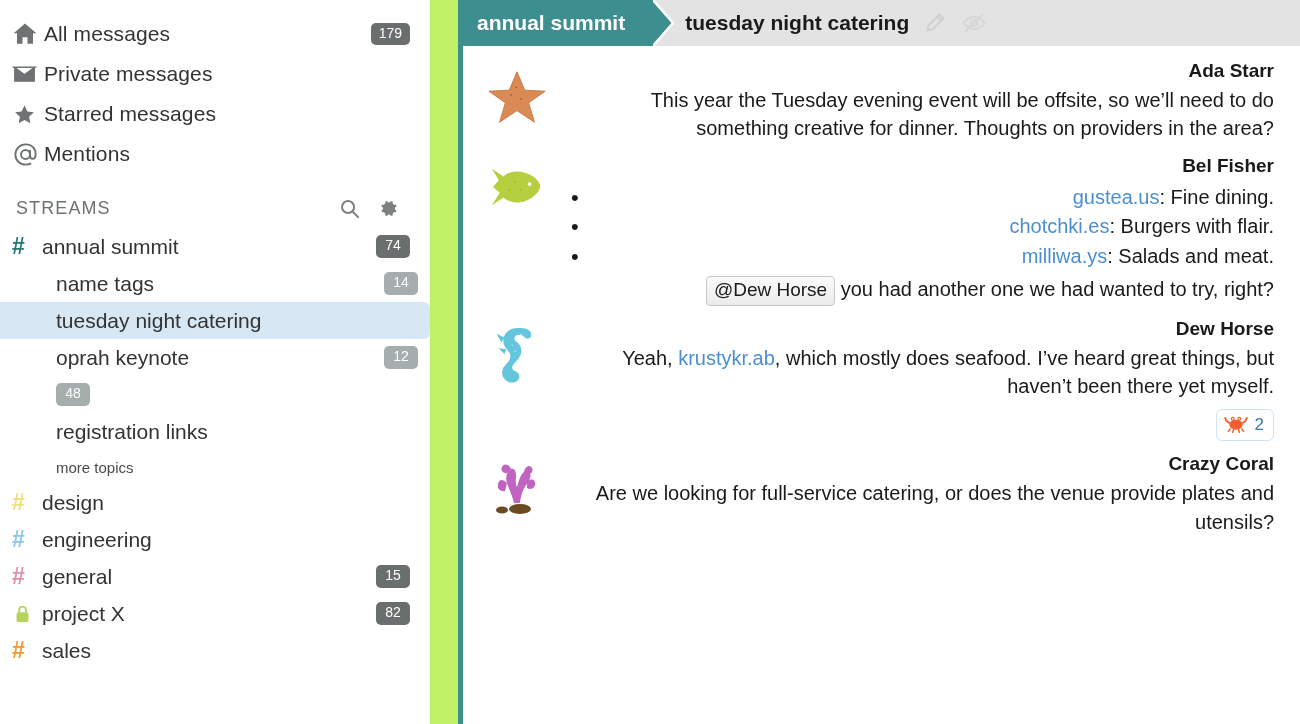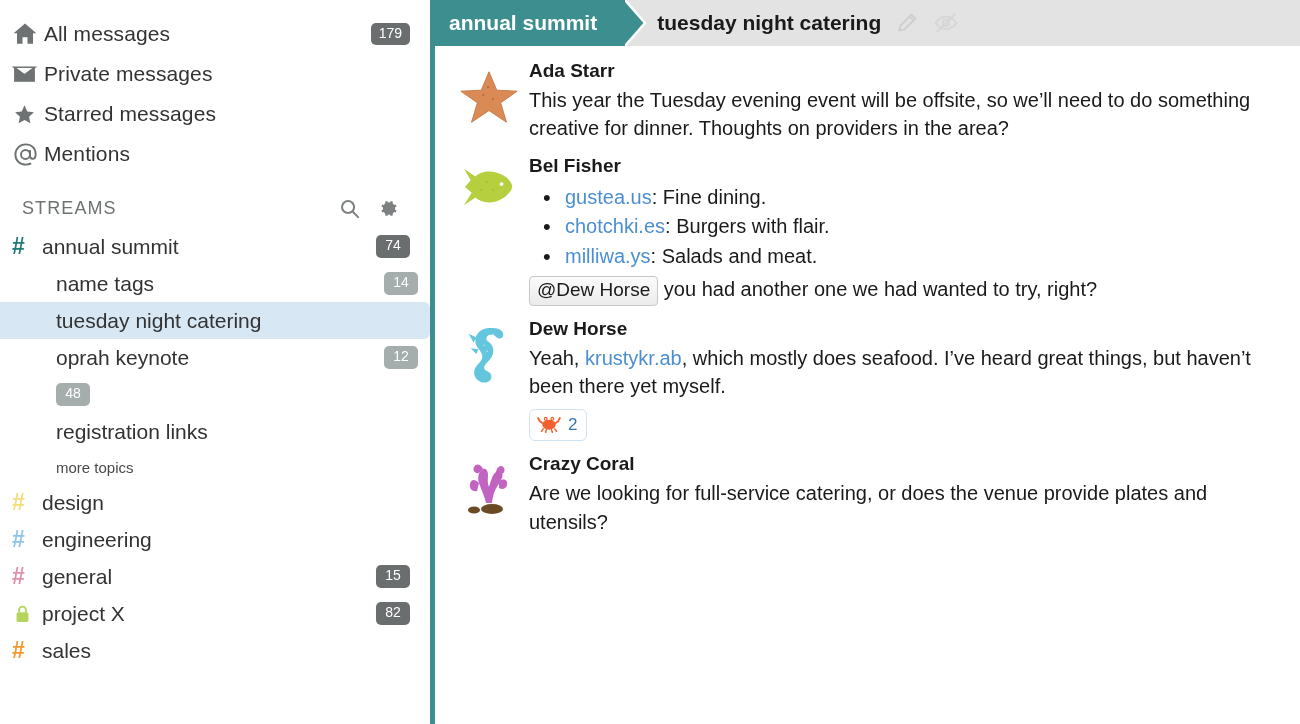--- a/index.html
+++ b/index.html
@@ -9,21 +9,22 @@
     height: 724px;
     overflow: hidden;
     background: #ffffff;
     font-family: "Liberation Sans", sans-serif;
   }
 
   #app {
     display: flex;
     width: 1300px;
     height: 724px;
-    background: #fde047;
+    background: #bef264;
+    gap: 28px;
   }
 
   
   #sidebar {
     width: 430px;
     height: 724px;
     background: #ffffff;
     padding-top: 14px;
     flex: 0 0 430px;
     position: relative;
@@ -67,21 +68,21 @@
     font-weight: 400;
   }
   .badge.dark   { background: #6b6e6e; }
   .badge.light  { background: #a6adad; }
 
   
   .streams-header {
     display: flex;
     align-items: center;
     height: 40px;
-    padding: 0 30px 0 22px;
+    padding: 0 30px 0 16px;
     margin-top: 14px;
   }
   .streams-title {
     font-size: 18px;
     color: #6e7272;
     letter-spacing: 1.1px;
     flex: 1 1 auto;
   }
   .streams-header .hdr-icon {
     color: #7c8080;
@@ -215,20 +216,21 @@
   
   #messages {
     flex: 1 1 auto;
     overflow: hidden;
     padding-top: 10px;
   }
 
   .message {
     display: flex;
     padding: 4px 16px 8px 14px;
+    text-align: right;
   }
 
   .avatar {
     flex: 0 0 80px;
     width: 80px;
     display: flex;
     align-items: flex-start;
     justify-content: center;
     padding-top: 6px;
   }

